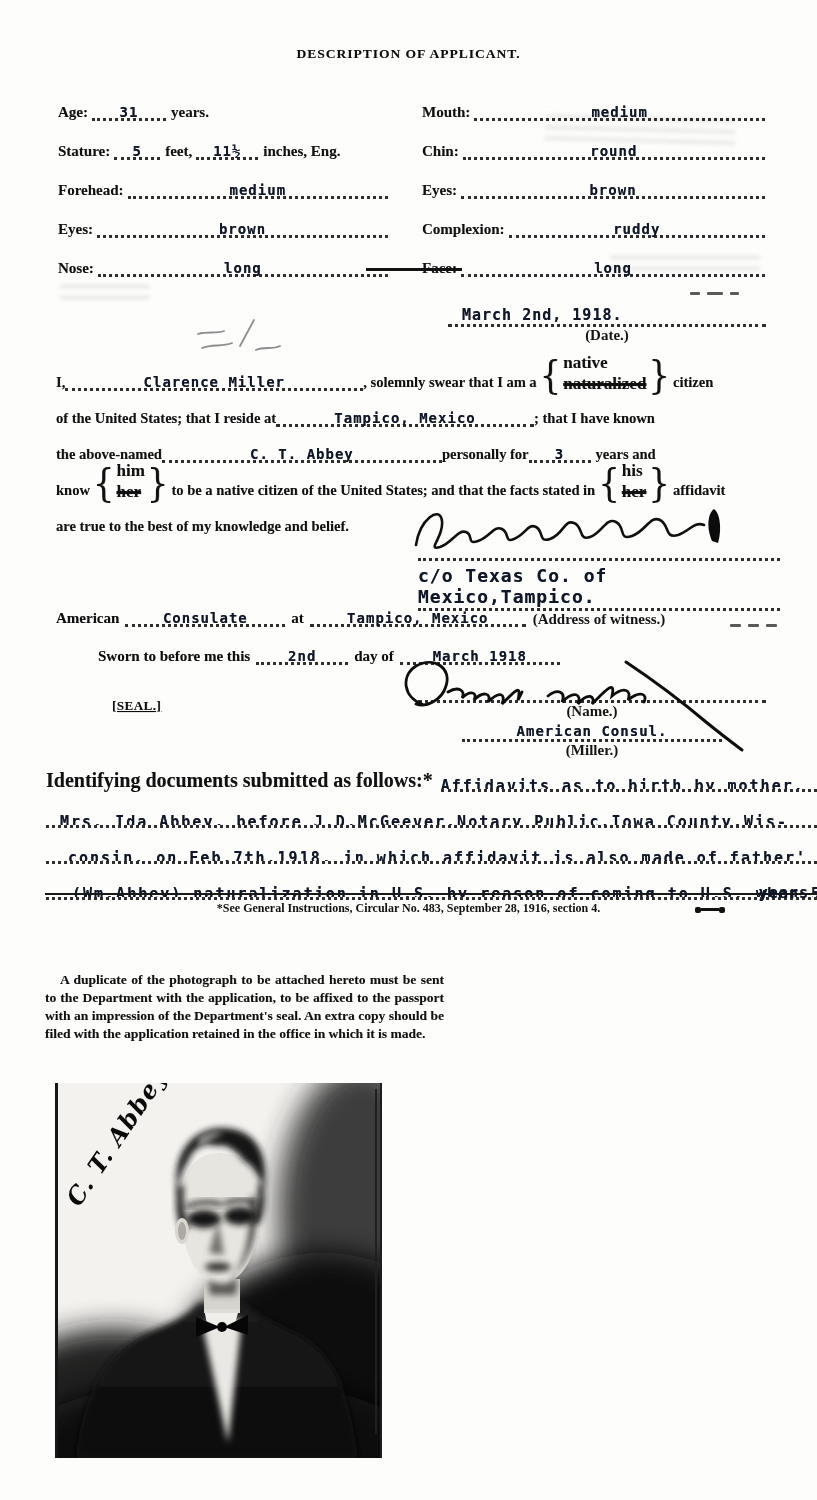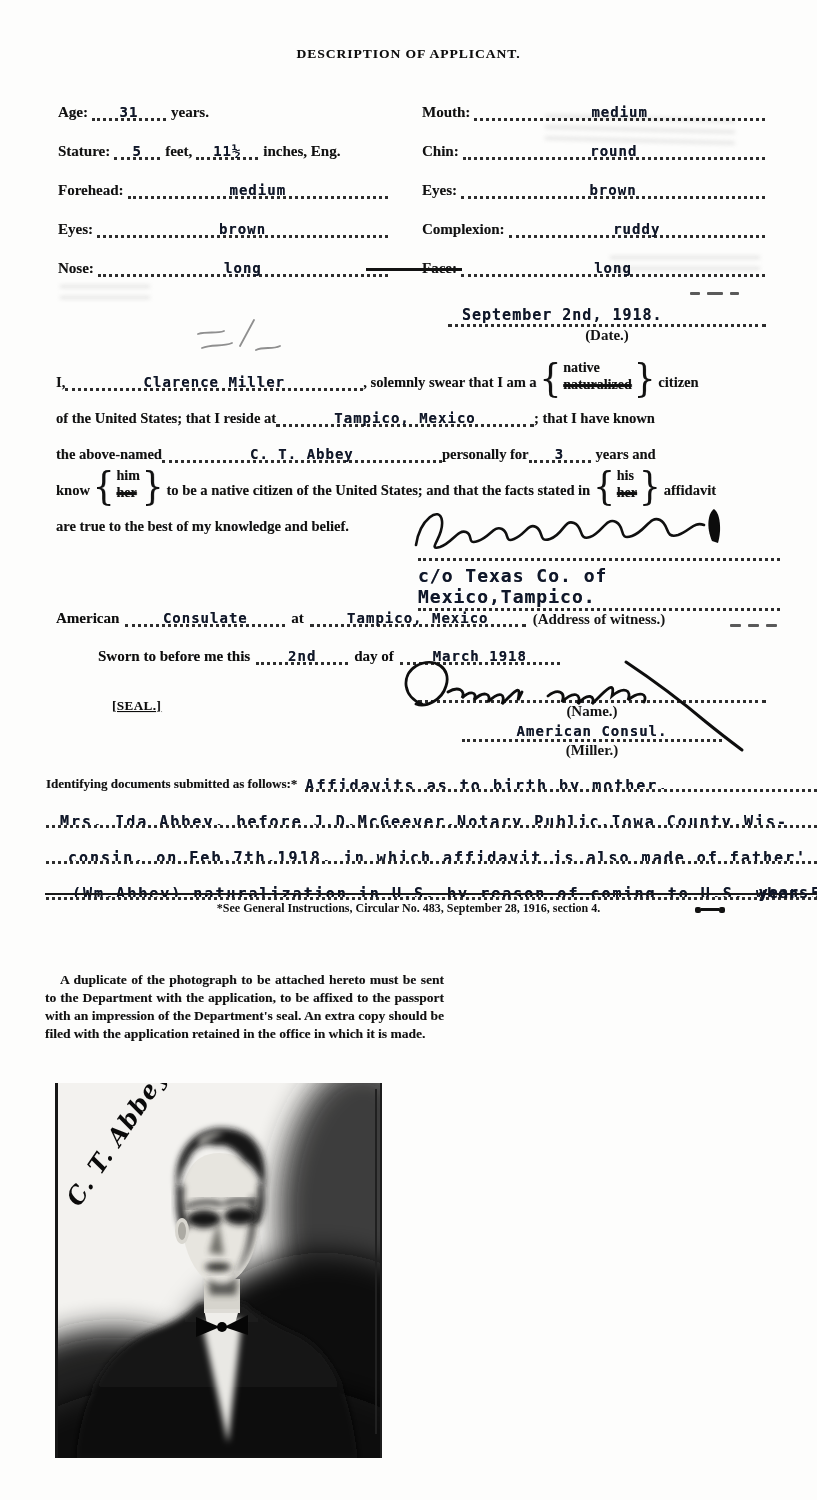--- a/index.html
+++ b/index.html
@@ -33,40 +33,40 @@
   .dash-marks{position:absolute;display:flex;gap:7px;align-items:center;}
   .dash-marks i{display:block;height:3px;background:#5a5a5a;border-radius:1px;}
   .date-block{position:absolute;top:306px;left:448px;width:318px;}
   .date-block .typed{display:block;font-size:15px;padding-left:14px;border-bottom:3px dotted #2e2e2e;}
   .para{position:absolute;top:355px;left:56px;right:22px;}
   .pline{display:flex;align-items:flex-end;height:36px;white-space:nowrap;
          font-size:14.5px;font-weight:bold;text-shadow:0.3px 0.3px 0 rgba(0,0,0,.3);}
   .pline .gap{width:5px;}
   .brace-group{display:inline-flex;align-items:center;margin:0 3px;position:relative;top:3px;}
   .brace{font-size:34px;font-weight:normal;line-height:26px;transform:scaleY(1.15);font-family:"DejaVu Serif",serif;}
-  .brace-words{display:flex;flex-direction:column;font-size:14px;line-height:1.2;
+  .brace-words{display:flex;flex-direction:column;font-size:17px;line-height:1.2;
                font-weight:bold;padding:0 2px;text-align:left;}
   .struck{text-decoration:line-through;text-decoration-thickness:2.5px;}
   
   .sig-svg{position:absolute;z-index:3;}
   .addr-block{position:absolute;top:558px;left:418px;width:362px;}
   .addr-block .under-sig{margin-bottom:4px;}
   .addr-block .typed{display:block;font-size:18px;border-bottom:3px dotted #2e2e2e;padding-bottom:1px;}
   .american-line{position:absolute;top:608px;left:56px;right:40px;display:flex;align-items:flex-end;
                  font-size:15px;font-weight:bold;white-space:nowrap;}
   .sworn-line{position:absolute;top:646px;left:98px;display:flex;align-items:flex-end;
               font-size:15px;font-weight:bold;white-space:nowrap;}
   .seal{position:absolute;top:698px;left:112px;font-size:13px;font-weight:bold;letter-spacing:.5px;text-decoration:underline;}
   .name-block{position:absolute;top:700px;left:418px;width:348px;}
   .name-block .typed{display:block;font-size:14px;text-align:center;border-bottom:3px dotted #2e2e2e;
                      width:260px;margin:3px auto 0;}
   
   .docs{position:absolute;top:760px;left:46px;right:0;}
   .docline-first{display:flex;align-items:flex-end;height:32px;white-space:nowrap;}
-  .doc-label{font-size:13px;font-weight:bold;padding-right:8px;text-shadow:0.3px 0.3px 0 rgba(0,0,0,.3);}
+  .doc-label{font-size:20px;font-weight:bold;padding-right:8px;text-shadow:0.3px 0.3px 0 rgba(0,0,0,.3);}
   .docline{border-bottom:3px dotted #2e2e2e;height:33px;display:flex;align-items:flex-end;
            white-space:nowrap;overflow:hidden;}
   .docline .typed{font-size:15px;letter-spacing:2px;position:relative;top:6px;}
   .docline.flexfill{flex:1;}
   .solidline{position:absolute;top:893px;left:45px;right:0;height:2px;background:#191919;}
   .years-frag{position:absolute;top:884px;right:8px;font-size:15px;}
   .footnote{position:absolute;top:901px;left:0;width:100%;text-align:center;
             font-size:12px;font-weight:bold;}
   .printer-mark{position:absolute;top:907px;right:92px;width:30px;height:5px;display:flex;align-items:center;}
   .printer-mark .bar{flex:1;height:3px;background:#111;}
@@ -172,21 +172,21 @@
   </div>
 
   <div class="divider"></div>
   <div class="dash-marks" style="top:292px;left:690px;">
     <i style="width:10px"></i>
       <i style="width:16px"></i>
       <i style="width:9px"></i>
   </div>
 
   <div class="date-block">
-    <span class="typed">September 2nd, 1918.</span>
+    <span class="typed">March 2nd, 1918.</span>
     <div class="caption">(Date.)</div>
   </div>
 
   <svg class="scribble" style="top:316px;left:196px" width="96" height="44" viewBox="0 0 96 44">
     <path d="M6,32 C16,28 26,31 36,27 M44,30 L58,4 M2,18 C12,15 20,18 28,15 M60,34 C68,30 76,34 84,30" fill="none" stroke="#8f8f8f" stroke-width="1.8" stroke-linecap="round"></path>
   </svg>
 
   <div class="para">
     <div class="pline">
       <span>I,</span>

